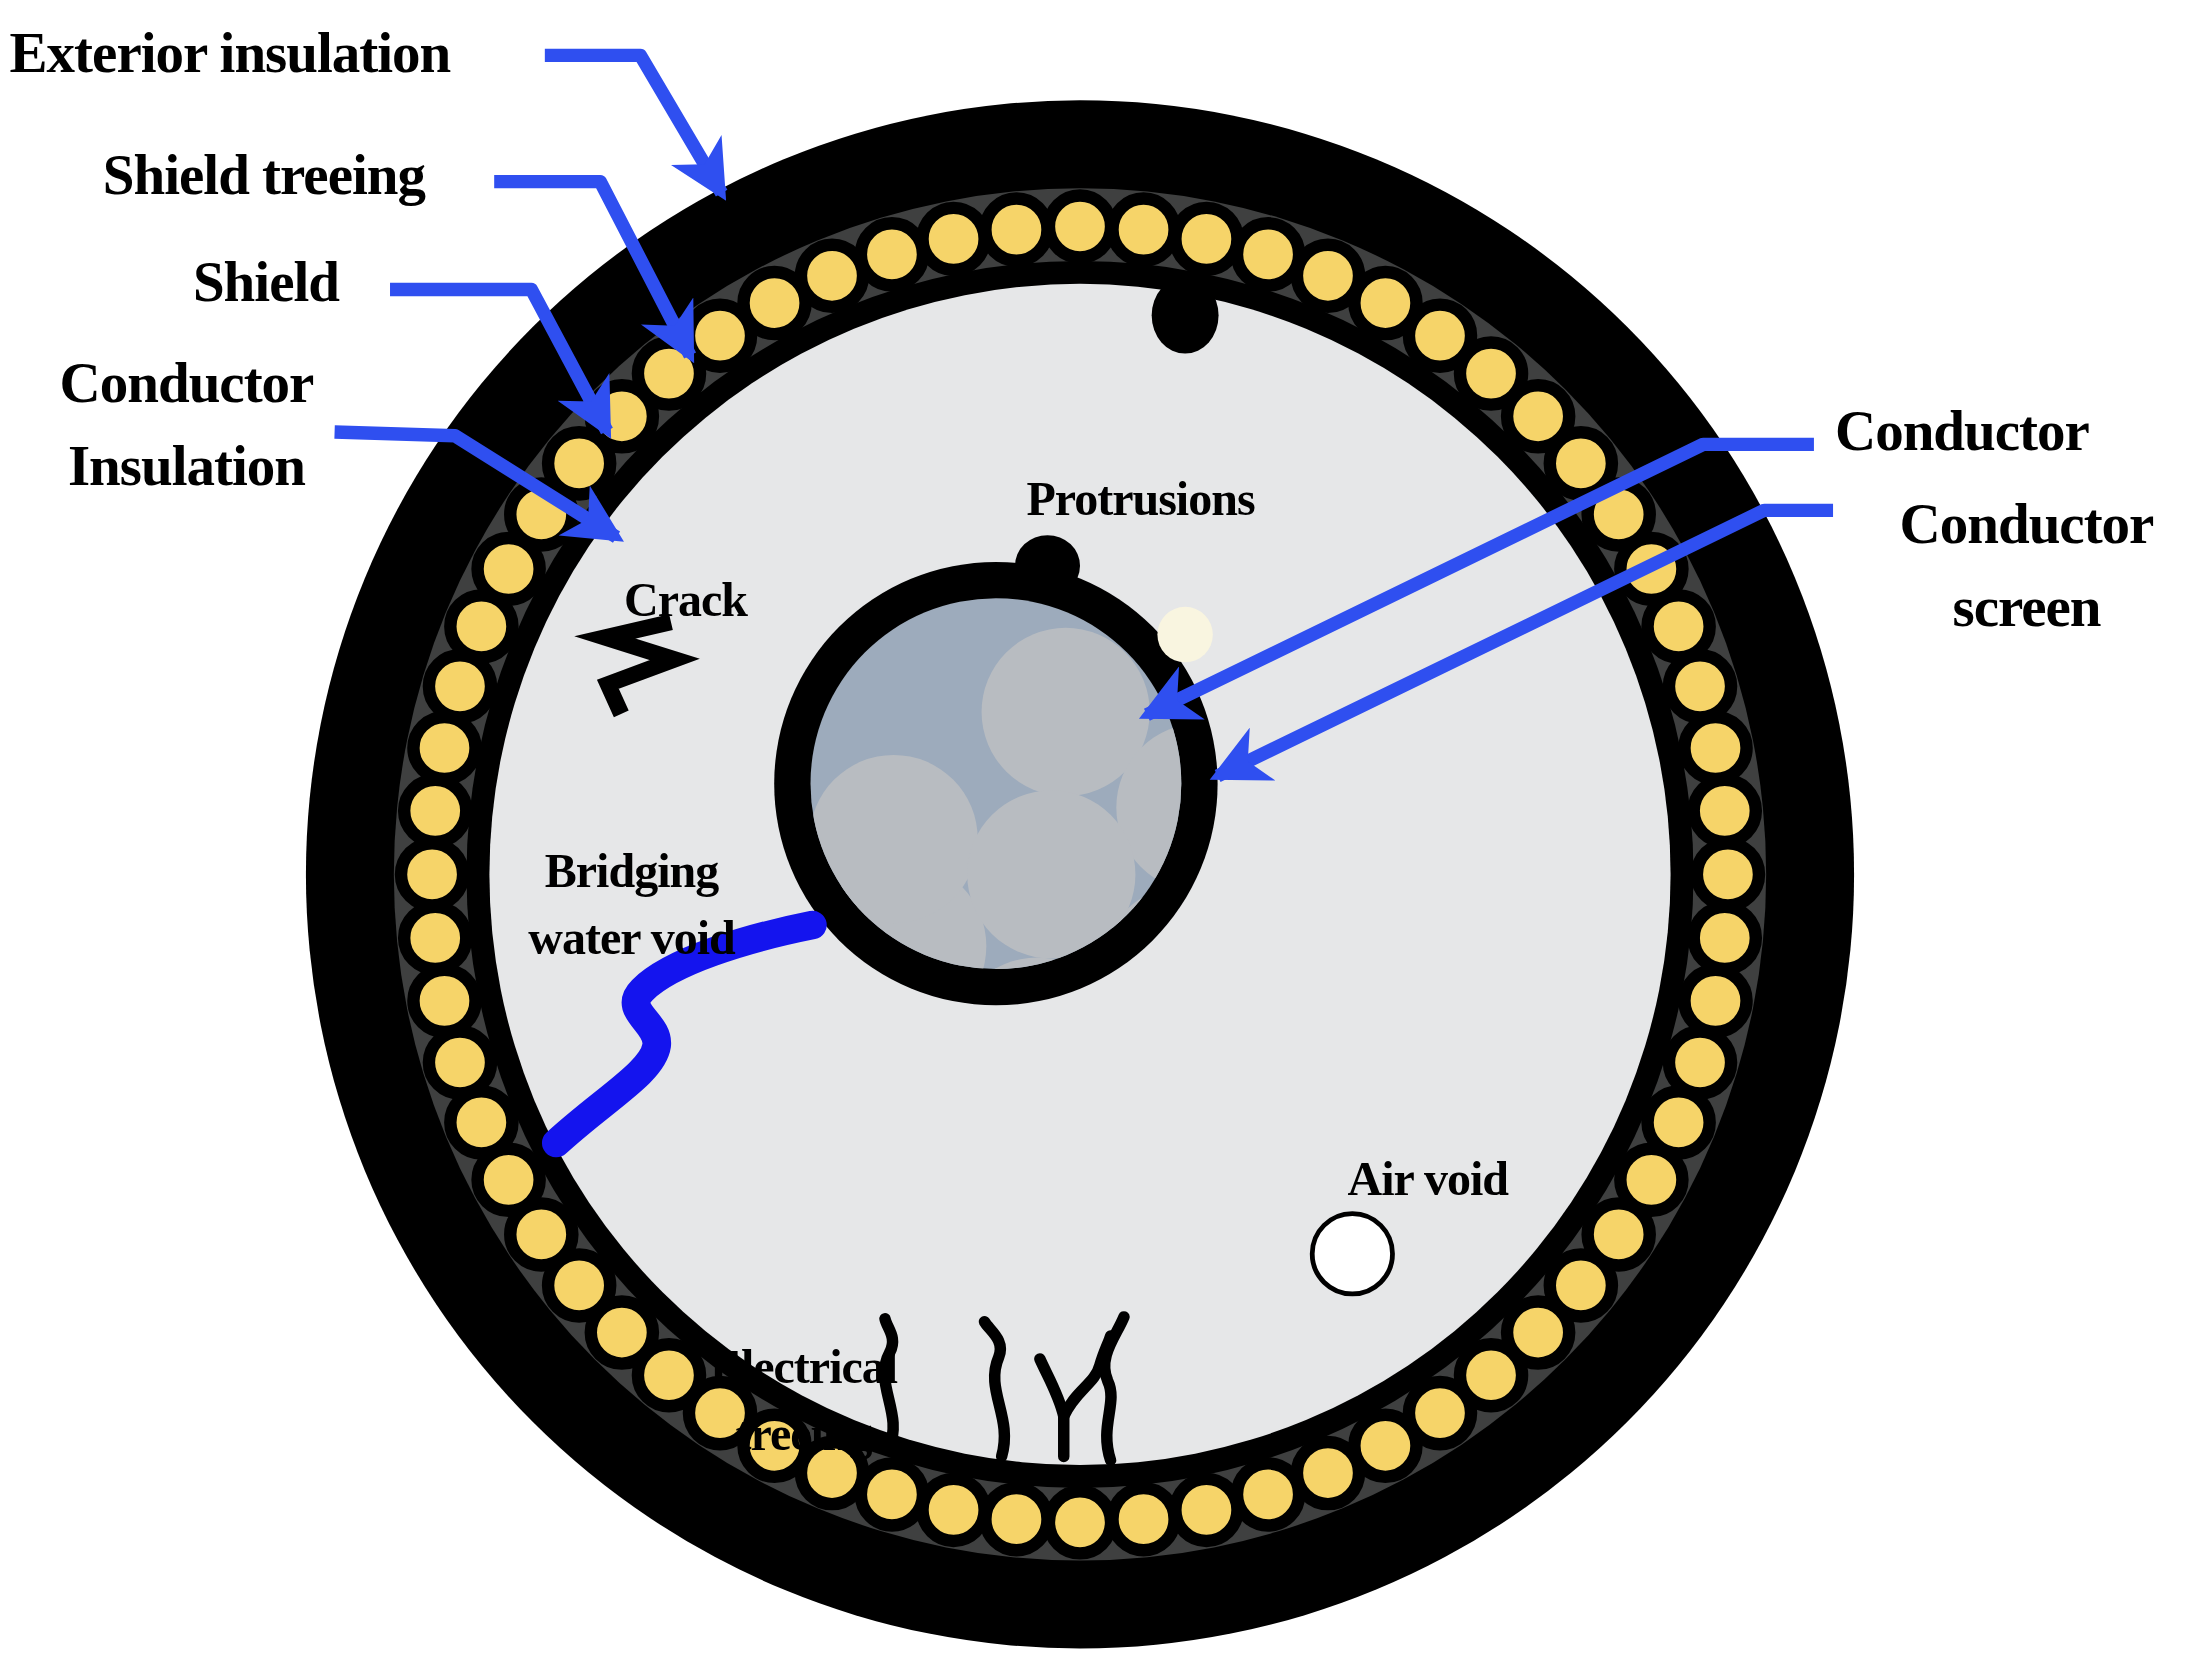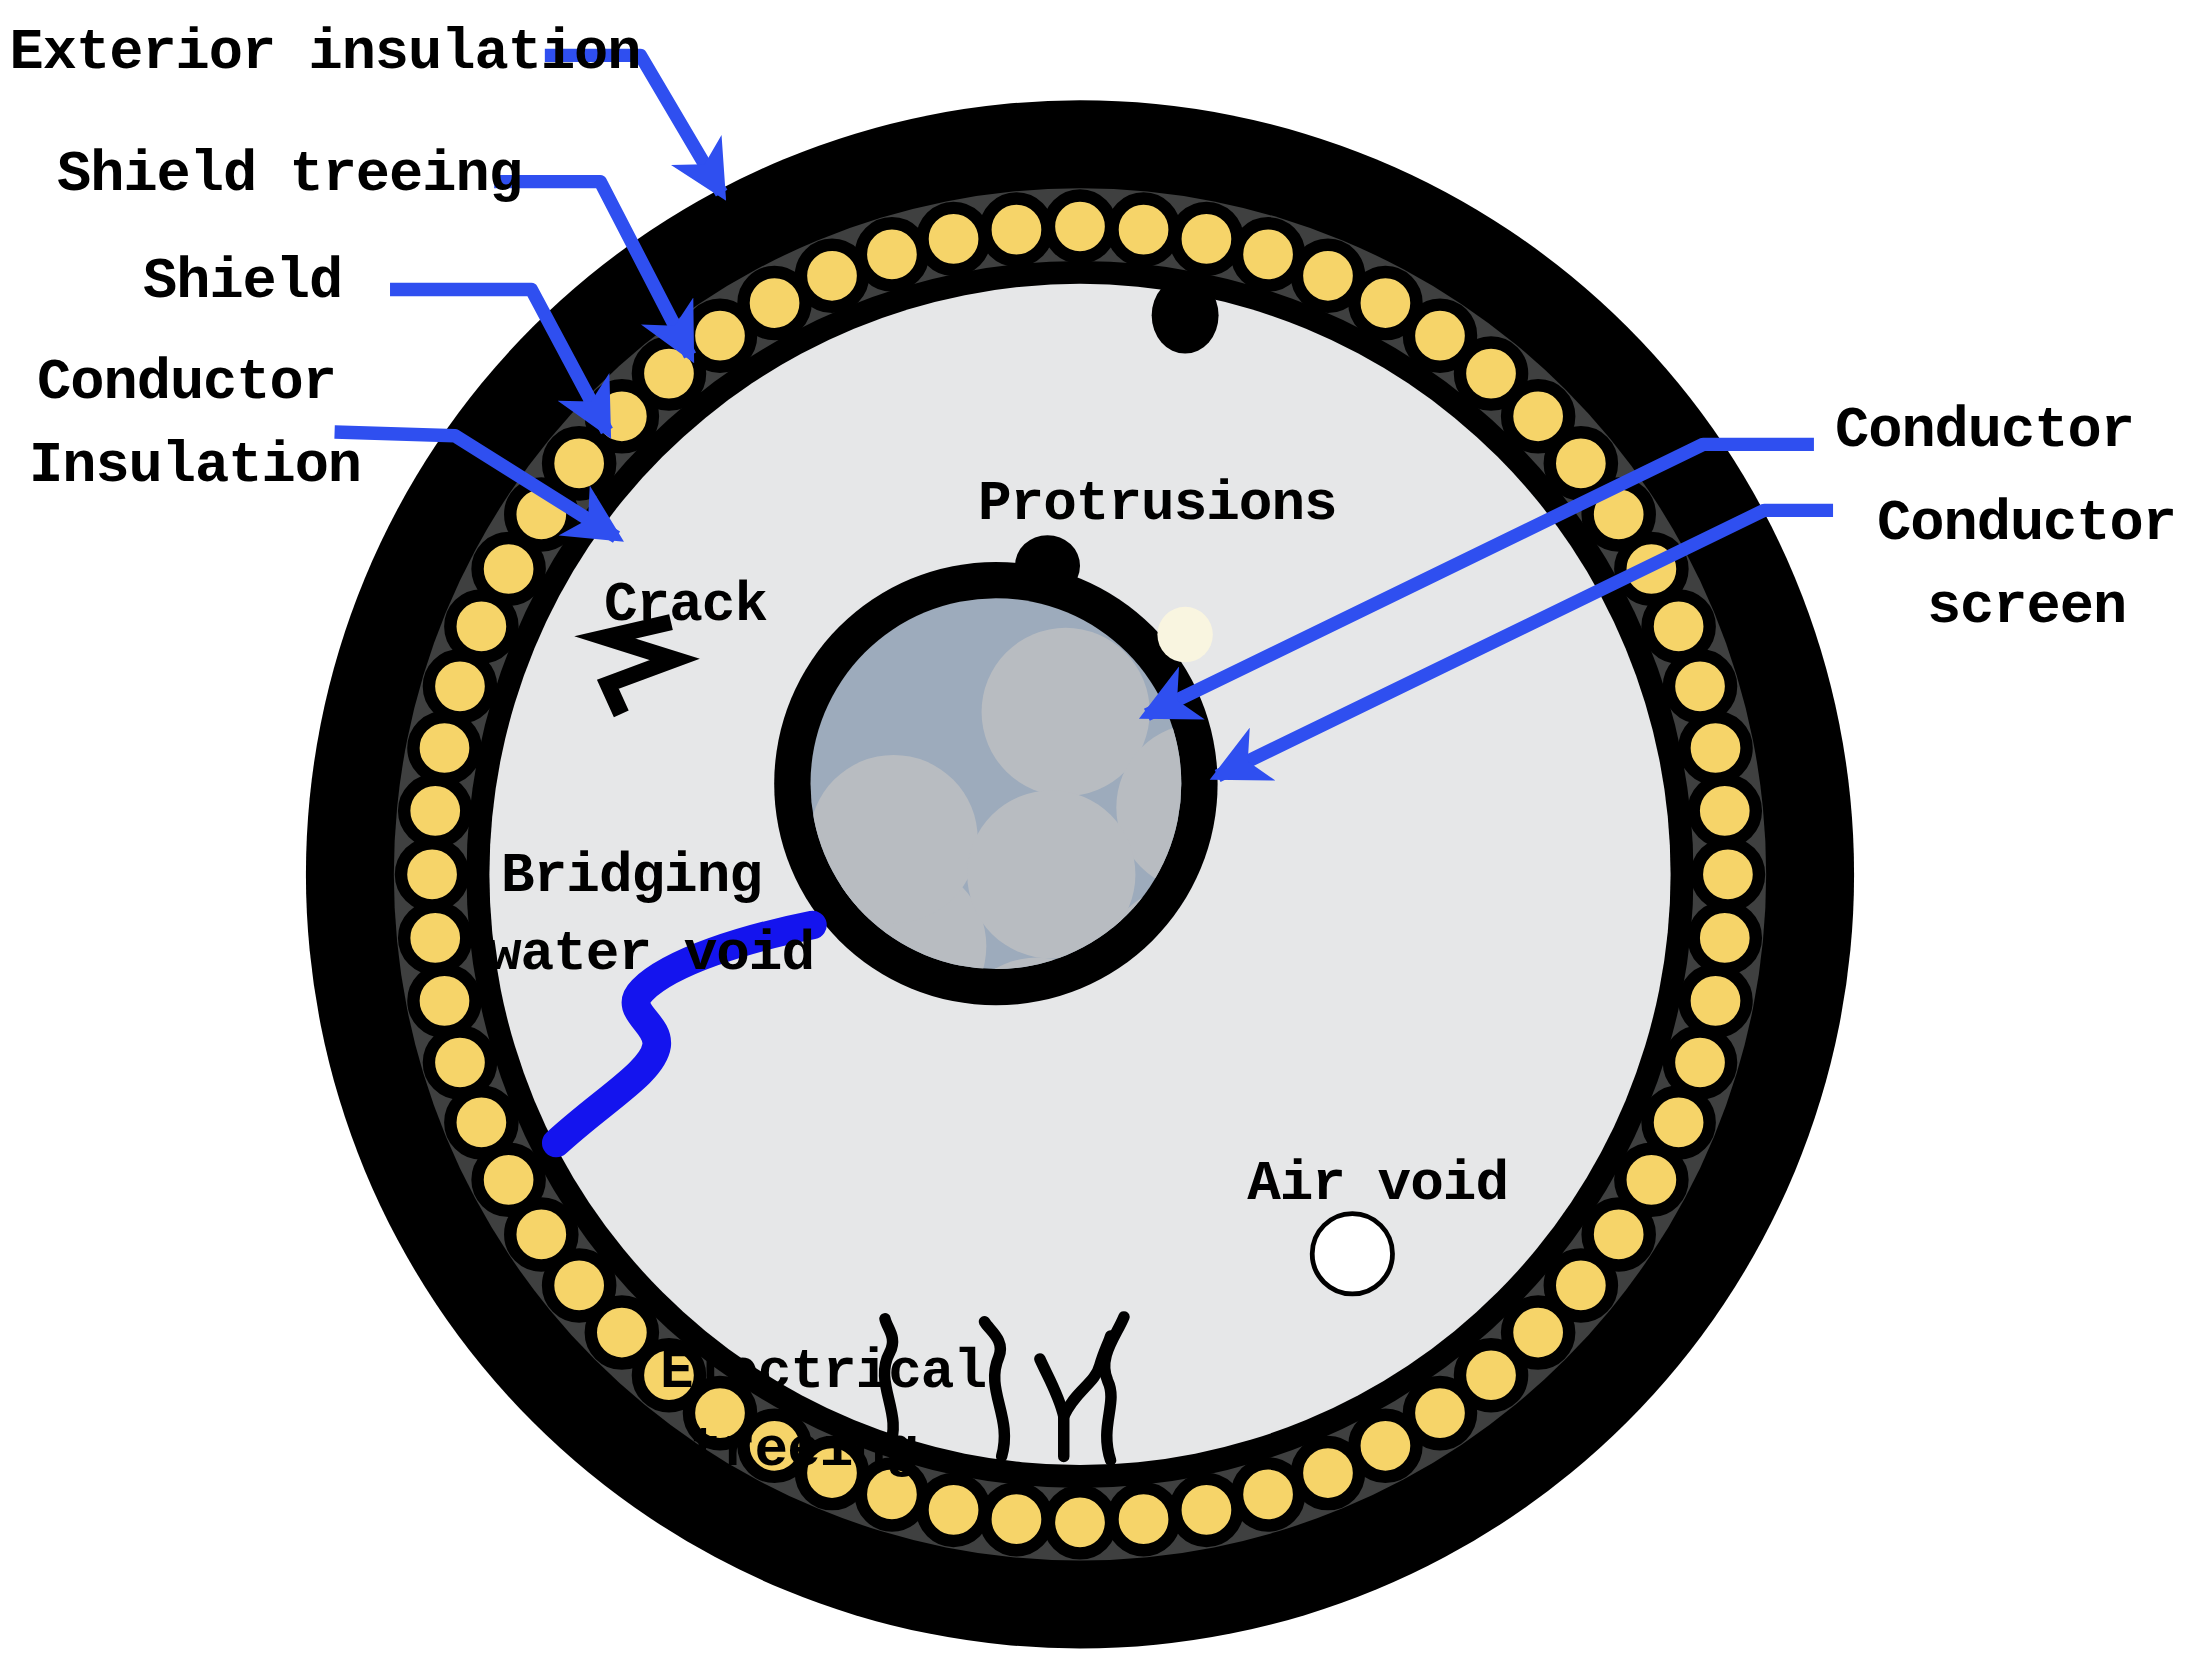--- a/index.html
+++ b/index.html
@@ -1,20 +1,20 @@
 <!DOCTYPE html>
 <html style="--background: #ffffff; --jacket-black: #000000; --shield-screen-gray: #3f4040; --shield-wire-yellow: #f6d469; --insulation-gray: #e6e7e8; --conductor-fill: #9dabbc; --strand-gray: #b8bcc1; --void-cream: #f9f5e0; --air-void-white: #ffffff; --arrow-blue: #2f4ff0; --water-tree-blue: #1414ee; --defect-black: #000000; --label-text: #000000;"><head>
 <meta charset="utf-8">
 <style>
   html,body{margin:0;padding:0;background:#fff;}
   .stage{
     position:relative;
     width:2203px;height:1659px;
     background:var(--background,#fff);
-    font-family:Liberation Mono, monospace;
+    font-family:Liberation Serif, serif;
     overflow:hidden;
   }
   .stage svg{position:absolute;left:0;top:0;}
   
   .jacket{fill:var(--jacket-black);}
   .screen-gray{fill:var(--shield-screen-gray);}
   .band-black{fill:var(--jacket-black);}
   .insulation{fill:var(--insulation-gray);}
   .shield-wire{fill:var(--shield-wire-yellow);stroke:var(--jacket-black);stroke-width:13;}
   .cond-screen{fill:var(--jacket-black);}
@@ -30,21 +30,21 @@
   
   .lbl{
     position:absolute;
     color:var(--label-text,#000);
     font-weight:700;
     letter-spacing:-1px;
     white-space:nowrap;
     line-height:1.45;
   }
   .lbl.big{font-size:57px;}
-  .lbl.mid{font-size:56px;line-height:1.4;}
+  .lbl.mid{font-size:48px;line-height:1.4;}
   .tr{text-align:right;}
   .tc{text-align:center;}
   .tl{text-align:left;}
   .lbl div{white-space:nowrap;}
 </style>
 </head>
 <body>
 
 <div class="stage">
 

